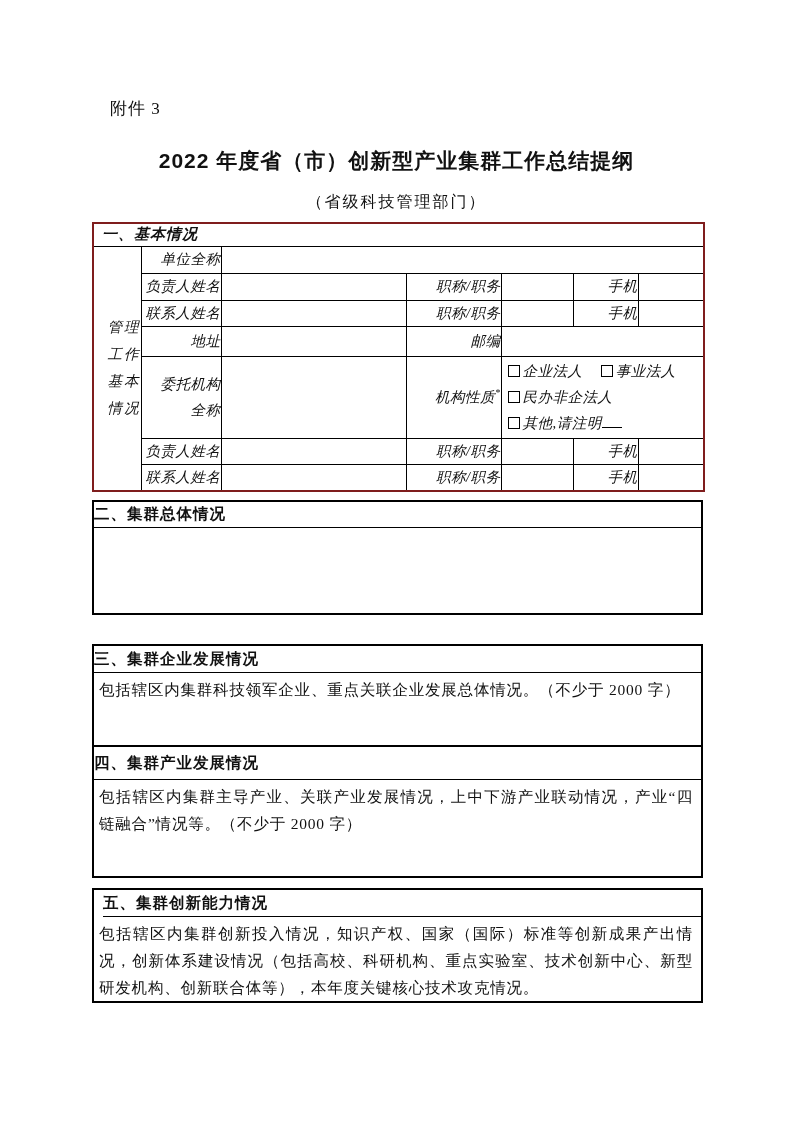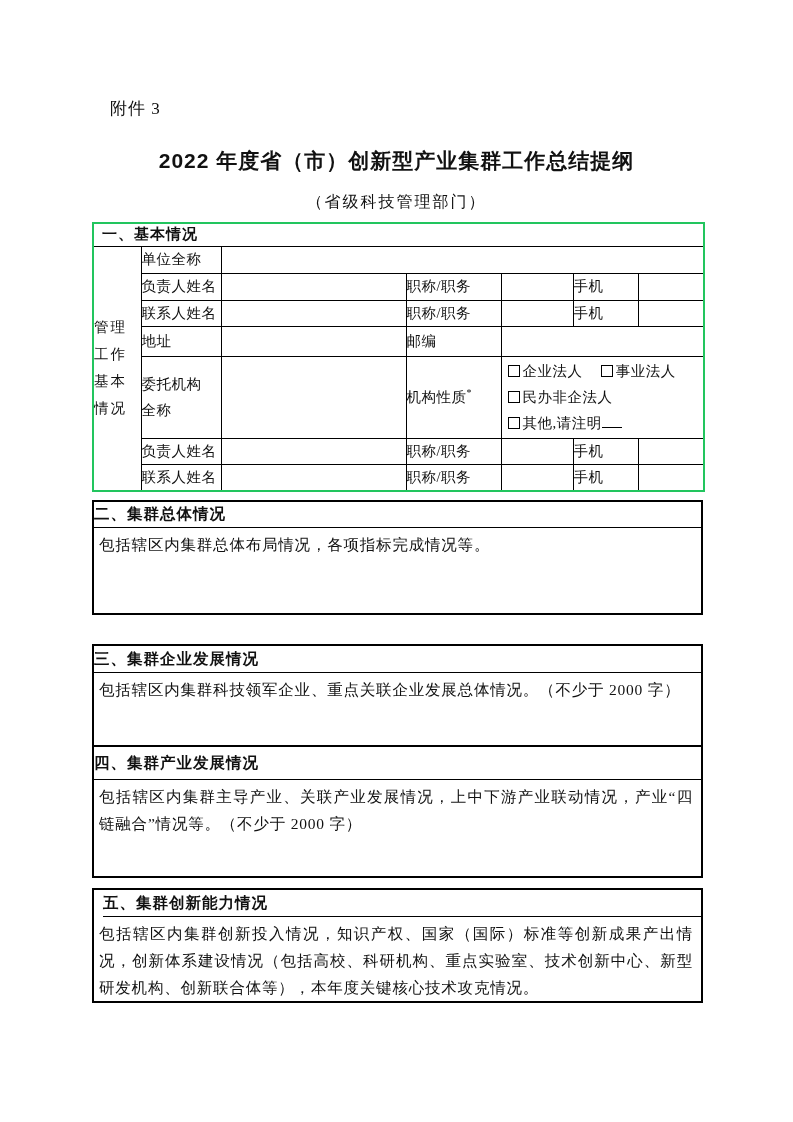--- a/index.html
+++ b/index.html
@@ -22,26 +22,27 @@
     font-family:"Liberation Sans","DejaVu Sans",sans-serif;
     font-size:21px;font-weight:bold;letter-spacing:1px;
   }
   .doc-subtitle{
     position:absolute;left:0;top:192px;width:793px;
     text-align:center;font-size:16px;letter-spacing:2px;
   }
   table.t1{
     position:absolute;left:92px;top:222px;width:611px;
     border-collapse:collapse;table-layout:fixed;
-    border:2px solid #22c55e;
+    border:2px solid #7f1d1d;
+    font-style:italic;
   }
   table.t1 td{
     border:1px solid #000;
     font-size:14.5px;letter-spacing:.5px;
-    text-align:left;vertical-align:middle;
+    text-align:right;vertical-align:middle;
     padding:0;overflow:hidden;
   }
   table.t1 td.sec-h{
     font-weight:bold;text-align:left;
     padding-left:8px;font-size:15px;letter-spacing:1px;
   }
   td.side div{line-height:27px;letter-spacing:2px;}
   td.two-line div{line-height:26px;}
   td.cbx-cell{
     text-align:left !important;
@@ -165,21 +166,20 @@
       <td>职称/职务</td>
       <td></td>
       <td>手机</td>
       <td></td>
     </tr>
   </tbody>
     </table>
 
   <div class="sec" style="top:500px;height:115px;">
     <div class="hd" style="height:26px;">二、集群总体情况</div>
-    <div class="bd">包括辖区内集群总体布局情况，各项指标完成情况等。</div>
   </div>
 
   <div class="sec" style="top:622px;height:115px;margin-top:22px;">
     <div class="hd" style="height:27px;">三、集群企业发展情况</div>
     <div class="bd">包括辖区内集群科技领军企业、重点关联企业发展总体情况。（不少于 2000 字）</div>
   </div>
 
   <div class="sec" style="top:745px;height:133px;">
     <div class="hd" style="height:33px;">四、集群产业发展情况</div>
     <div class="bd">包括辖区内集群主导产业、关联产业发展情况，上中下游产业联动情况，产业“四链融合”情况等。（不少于 2000 字）</div>

